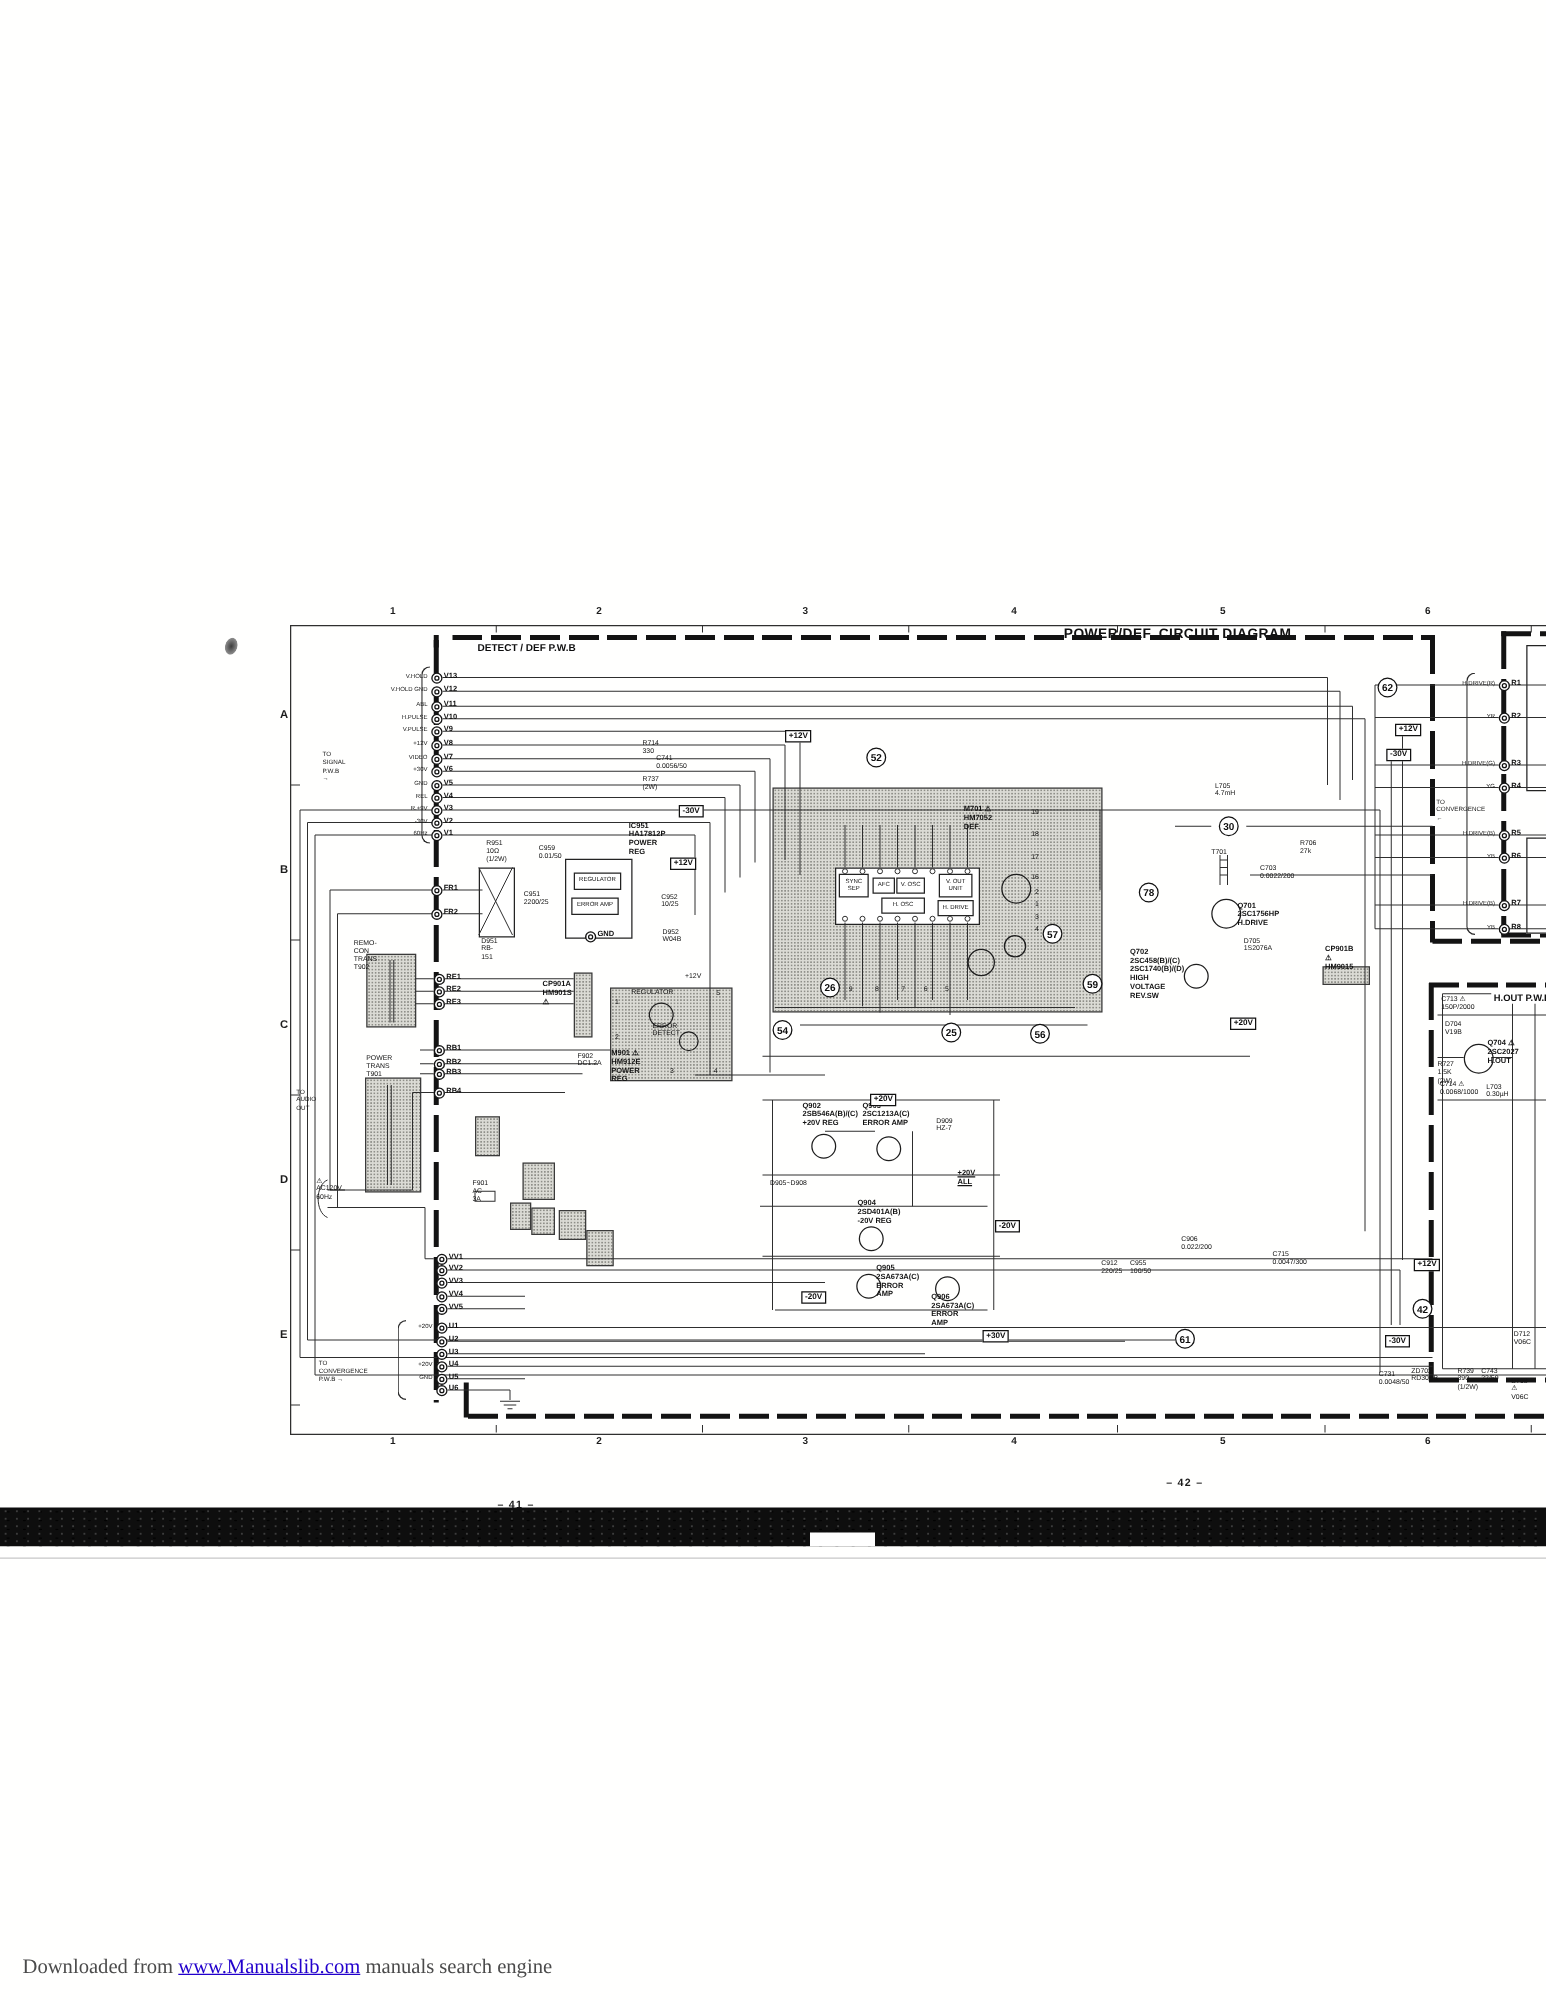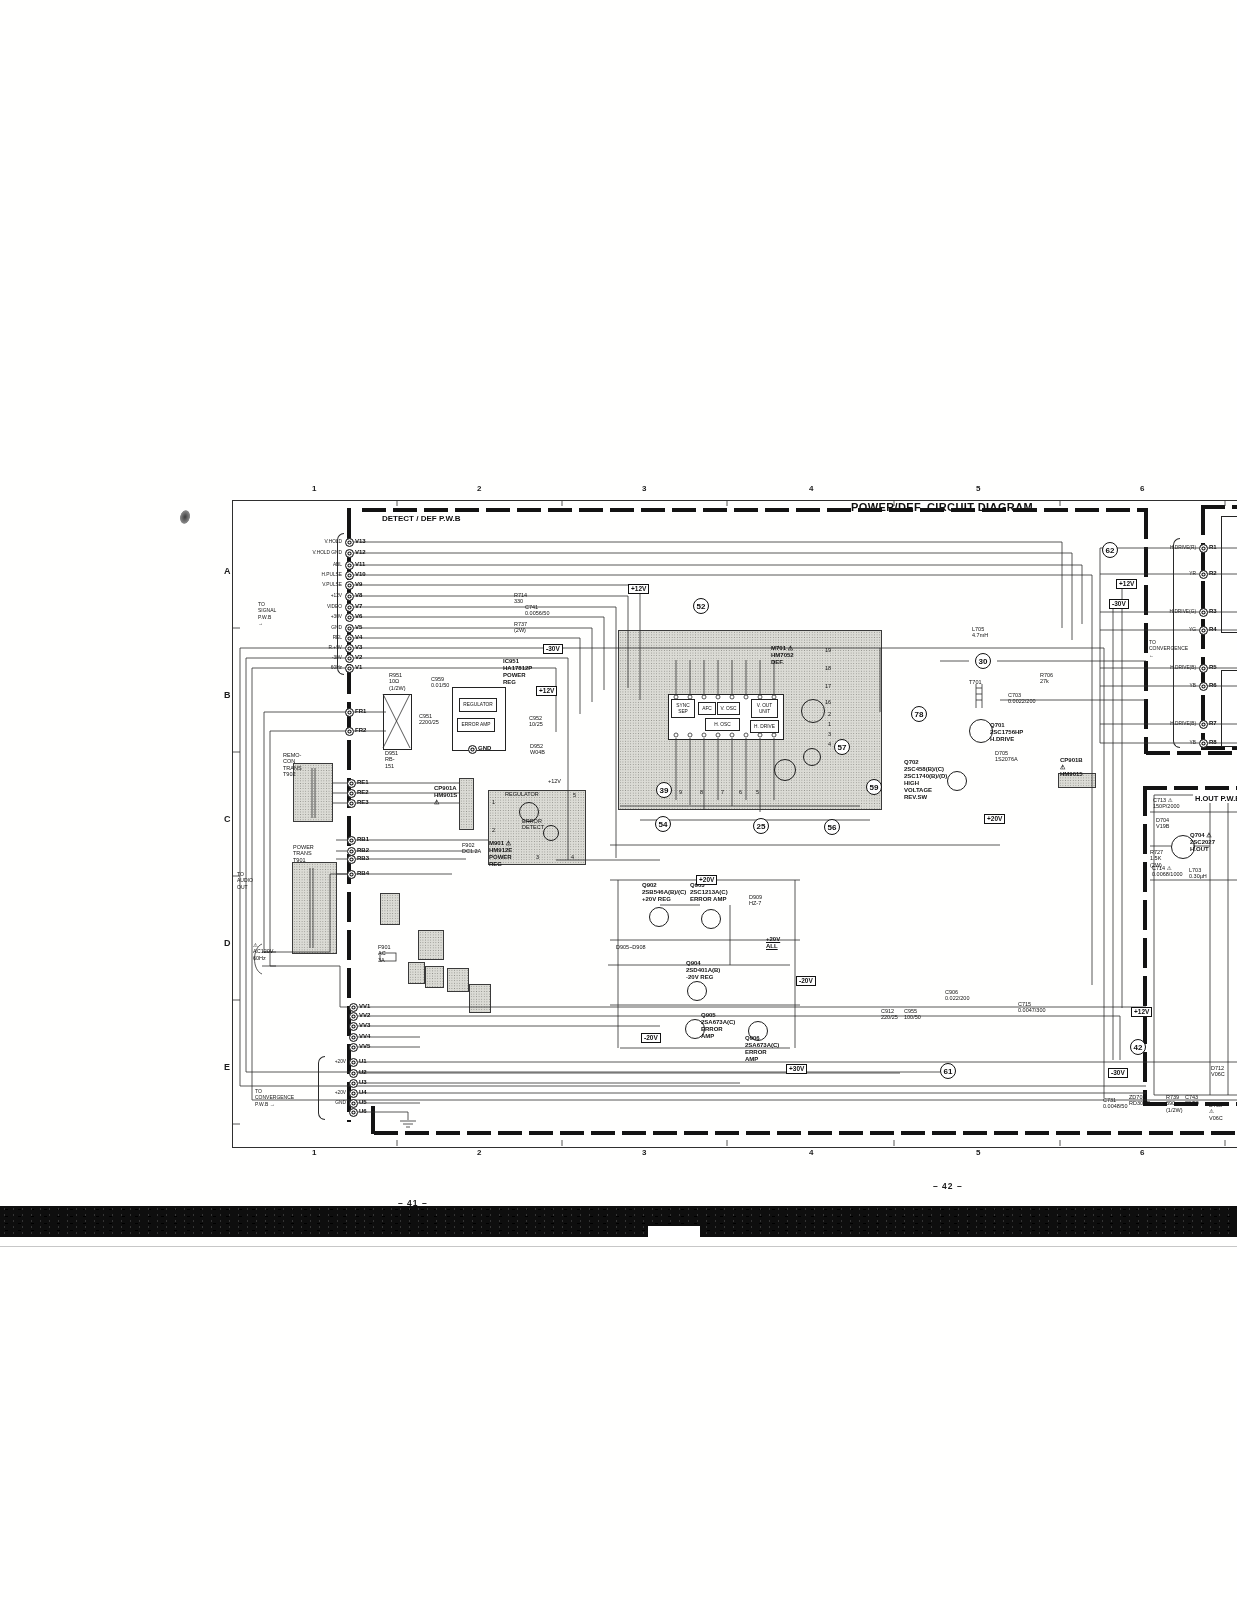--- a/index.html
+++ b/index.html
@@ -452,22 +452,22 @@
       <div class="vtag" style="left: 696px; top: 875px;">+20V</div>
       <div class="vtag" style="left: 796px; top: 976px;">-20V</div>
       <div class="vtag" style="left: 1131px; top: 1007px;">+12V</div>
       <div class="vtag" style="left: 1108px; top: 1068px;">-30V</div>
       <div class="vtag" style="left: 641px; top: 1033px;">-20V</div>
       <div class="vtag" style="left: 984px; top: 814px;">+20V</div>
       <div class="vtag" style="left: 786px; top: 1064px;">+30V</div>
     </div>
   <div id="circles" class="abs" style="left:0;top:0;">
       <div class="circ" style="left: 693px; top: 598px;">52</div>
-      <div class="circ" style="left: 656px; top: 782px;">39</div>
-      <div class="circ" style="left: 655px; top: 816px;">54</div>
+      <div class="circ" style="left: 656px; top: 782px;">26</div>
+      <div class="circ" style="left: 618px; top: 816px;">54</div>
       <div class="circ" style="left: 753px; top: 818px;">25</div>
       <div class="circ" style="left: 824px; top: 819px;">56</div>
       <div class="circ" style="left: 834px; top: 739px;">57</div>
       <div class="circ" style="left: 911px; top: 706px;">78</div>
       <div class="circ" style="left: 866px; top: 779px;">59</div>
       <div class="circ" style="left: 975px; top: 653px;">30</div>
       <div class="circ" style="left: 940px; top: 1063px;">61</div>
       <div class="circ" style="left: 1102px; top: 542px;">62</div>
       <div class="circ" style="left: 1130px; top: 1039px;">42</div>
     </div>
@@ -591,14 +591,15 @@
 AUDIO OUT</div>
     </div>
 
   <div class="pagenum" style="left:398px;top:1198px;">– 41 –</div>
   <div class="pagenum" style="left:933px;top:1181px;">– 42 –</div>
 
   <div class="scanbar"></div>
   <div class="notch"></div>
   <div class="grayline"></div>
 
+  <div class="footer"><span>Downloaded from </span><a href="#">www.Manualslib.com</a><span> manuals search engine</span></div>
 
 </div>
 
 </body></html>

